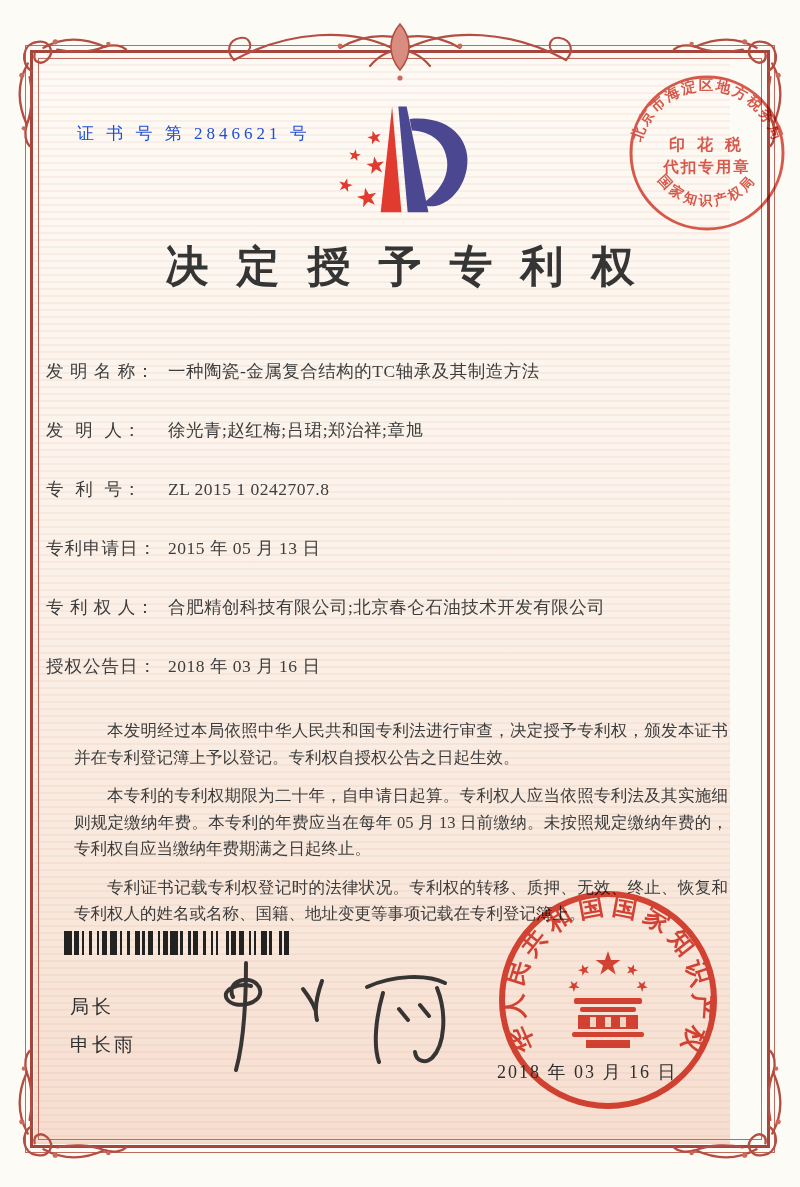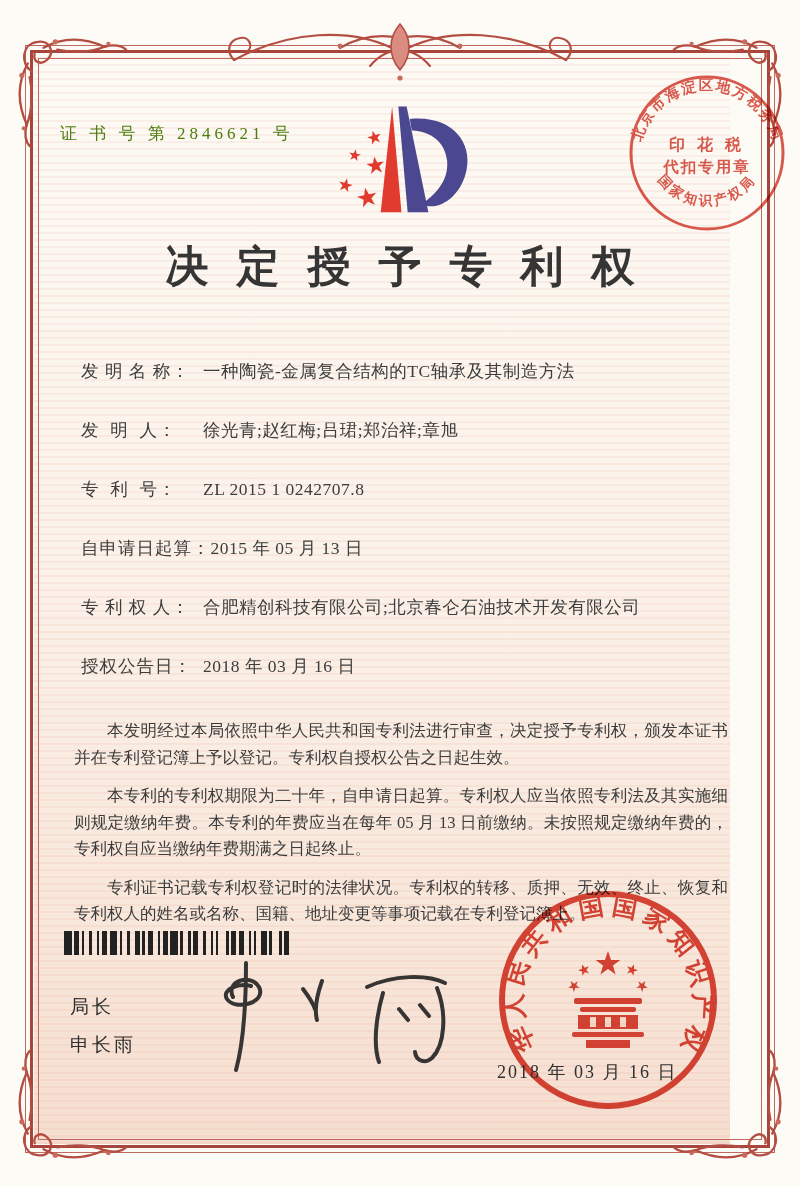--- a/index.html
+++ b/index.html
@@ -29,32 +29,32 @@
   }
   .corner-orn{position:absolute;width:118px;height:118px;}
   .corner-orn.tl{left:12px;top:32px;}
   .corner-orn.tr{right:12px;top:32px;transform:scaleX(-1);}
   .corner-orn.bl{left:12px;bottom:22px;transform:scaleY(-1);}
   .corner-orn.br{right:12px;bottom:22px;transform:scale(-1,-1);}
   .top-orn{position:absolute;left:220px;top:8px;width:360px;height:86px;}
 
   
   .cert-no{
-    position:absolute;left:60px;top:122px;font-size:17px;color:#4d7c0f;
+    position:absolute;left:77px;top:122px;font-size:17px;color:#1d4ed8;
     letter-spacing:4px;
   }
   .logo{position:absolute;left:333px;top:98px;width:140px;height:125px;}
   .tax-seal{position:absolute;left:626px;top:72px;width:162px;height:162px;opacity:.9;mix-blend-mode:multiply;}
   .title{
     position:absolute;left:0;top:238px;width:100%;text-align:center;
     font-size:43px;font-weight:bold;letter-spacing:28px;text-indent:28px;color:#353535;
   }
 
   
-  .fields{position:absolute;left:81px;top:358px;width:672px;}
+  .fields{position:absolute;left:46px;top:358px;width:672px;}
   .field{display:flex;margin-bottom:33px;font-size:17.5px;line-height:26px;color:#3d3d3d;}
   .field .lbl{flex:0 0 122px;white-space:pre;letter-spacing:1px;}
   .field .val{flex:1;letter-spacing:.5px;}
 
   
   .body-text{
     position:absolute;left:62px;top:706px;width:678px;
     font-size:16.5px;line-height:26.5px;color:#3c3c3c;text-align:justify;
   }
   .body-text p{margin:12px;text-indent:2em;}
@@ -184,21 +184,21 @@
     </div>
     <div class="field">
       <span class="lbl">发  明  人：</span>
       <span class="val">徐光青;赵红梅;吕珺;郑治祥;章旭</span>
     </div>
     <div class="field">
       <span class="lbl">专  利  号：</span>
       <span class="val">ZL 2015 1 0242707.8</span>
     </div>
     <div class="field">
-      <span class="lbl">自申请日起算：</span>
+      <span class="lbl">专利申请日：</span>
       <span class="val">2015 年 05 月 13 日</span>
     </div>
     <div class="field">
       <span class="lbl">专 利 权 人：</span>
       <span class="val">合肥精创科技有限公司;北京春仑石油技术开发有限公司</span>
     </div>
     <div class="field">
       <span class="lbl">授权公告日：</span>
       <span class="val">2018 年 03 月 16 日</span>
     </div>

